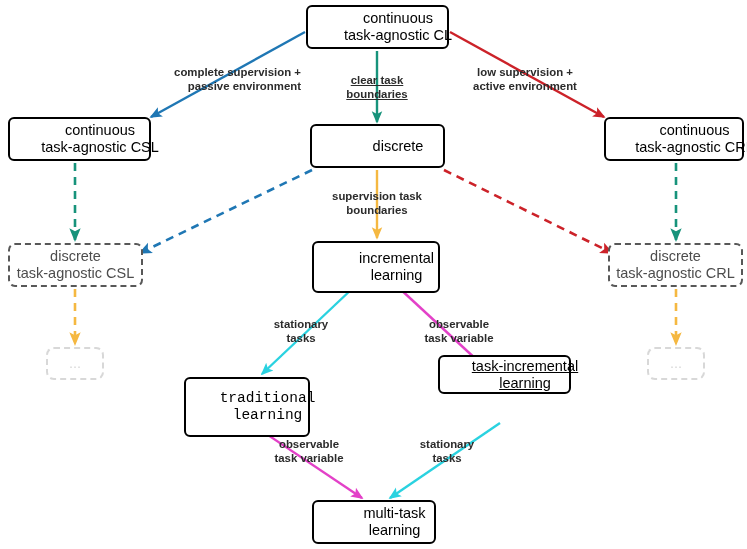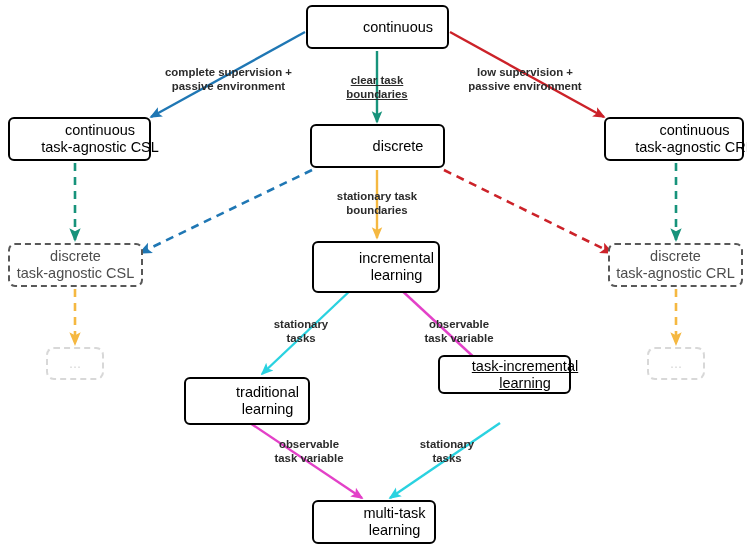--- a/index.html
+++ b/index.html
@@ -61,20 +61,21 @@
       <line x1="75" y1="289" x2="75" y2="344" stroke="#f5b841" stroke-width="2.6" stroke-dasharray="8,6" marker-end="url(#ah-orange)"></line>
       <line x1="676" y1="289" x2="676" y2="344" stroke="#f5b841" stroke-width="2.6" stroke-dasharray="8,6" marker-end="url(#ah-orange)"></line>
       <line x1="354" y1="287" x2="262" y2="374" stroke="#2ad2e0" stroke-width="2.4" marker-end="url(#ah-cyan)"></line>
       <line x1="398" y1="287" x2="492" y2="374" stroke="#e341c8" stroke-width="2.4" marker-end="url(#ah-magenta)"></line>
       <line x1="250" y1="423" x2="362" y2="498" stroke="#e341c8" stroke-width="2.4" marker-end="url(#ah-magenta)"></line>
       <line x1="500" y1="423" x2="390" y2="498" stroke="#2ad2e0" stroke-width="2.4" marker-end="url(#ah-cyan)"></line>
     </svg>
   <div id="nodes">
       <div class="node solid" style="left: 306px; top: 5px; width: 143px; height: 44px;">
         <span class="ln">continuous</span>
+        <span class="ln">task-agnostic CL</span>
       </div>
       <div class="node solid" style="left: 8px; top: 117px; width: 143px; height: 44px;">
         <span class="ln">continuous</span>
         <span class="ln">task-agnostic CSL</span>
       </div>
       <div class="node solid" style="left: 310px; top: 124px; width: 135px; height: 44px;">
         <span class="ln">discrete</span>
       </div>
       <div class="node solid" style="left: 604px; top: 117px; width: 140px; height: 44px;">
         <span class="ln">continuous</span>
@@ -91,41 +92,41 @@
       <div class="node dashed" style="left: 608px; top: 243px; width: 135px; height: 44px;">
         <span class="ln">discrete</span>
         <span class="ln">task-agnostic CRL</span>
       </div>
       <div class="node ghost" style="left: 46px; top: 347px; width: 58px; height: 33px;">
         <span class="ln">...</span>
       </div>
       <div class="node ghost" style="left: 647px; top: 347px; width: 58px; height: 33px;">
         <span class="ln">...</span>
       </div>
-      <div class="node solid" style="left: 184px; top: 377px; width: 126px; height: 48px;">
+      <div class="node solid" style="left: 184px; top: 377px; width: 126px; height: 60px; font-family: Liberation Mono, monospace;">
         <span class="ln">traditional</span>
         <span class="ln">learning</span>
       </div>
       <div class="node solid" style="left: 438px; top: 355px; width: 133px; height: 39px; text-decoration: underline;">
         <span class="ln">task-incremental</span>
         <span class="ln">learning</span>
       </div>
       <div class="node solid" style="left: 312px; top: 500px; width: 124px; height: 44px;">
         <span class="ln">multi-task</span>
         <span class="ln">learning</span>
       </div>
     </div>
   <div id="labels">
-      <div class="elabel" style="left: 156px; top: 66px; width: 145px;">complete supervision +
+      <div class="elabel" style="left: 156px; top: 66px; width: 145px; text-align: right;">complete supervision +
 passive environment</div>
       <div class="elabel" style="left: 334px; top: 74px; width: 86px; text-decoration: underline;">clear task
 boundaries</div>
       <div class="elabel" style="left: 461px; top: 66px; width: 128px;">low supervision +
-passive environment</div>
-      <div class="elabel" style="left: 321px; top: 190px; width: 112px;">stationary task
+active environment</div>
+      <div class="elabel" style="left: 321px; top: 190px; width: 112px;">supervision task
 boundaries</div>
       <div class="elabel" style="left: 263px; top: 318px; width: 76px;">stationary
 tasks</div>
       <div class="elabel" style="left: 415px; top: 318px; width: 88px;">observable
 task variable</div>
       <div class="elabel" style="left: 265px; top: 438px; width: 88px;">observable
 task variable</div>
       <div class="elabel" style="left: 409px; top: 438px; width: 76px;">stationary
 tasks</div>
     </div>

